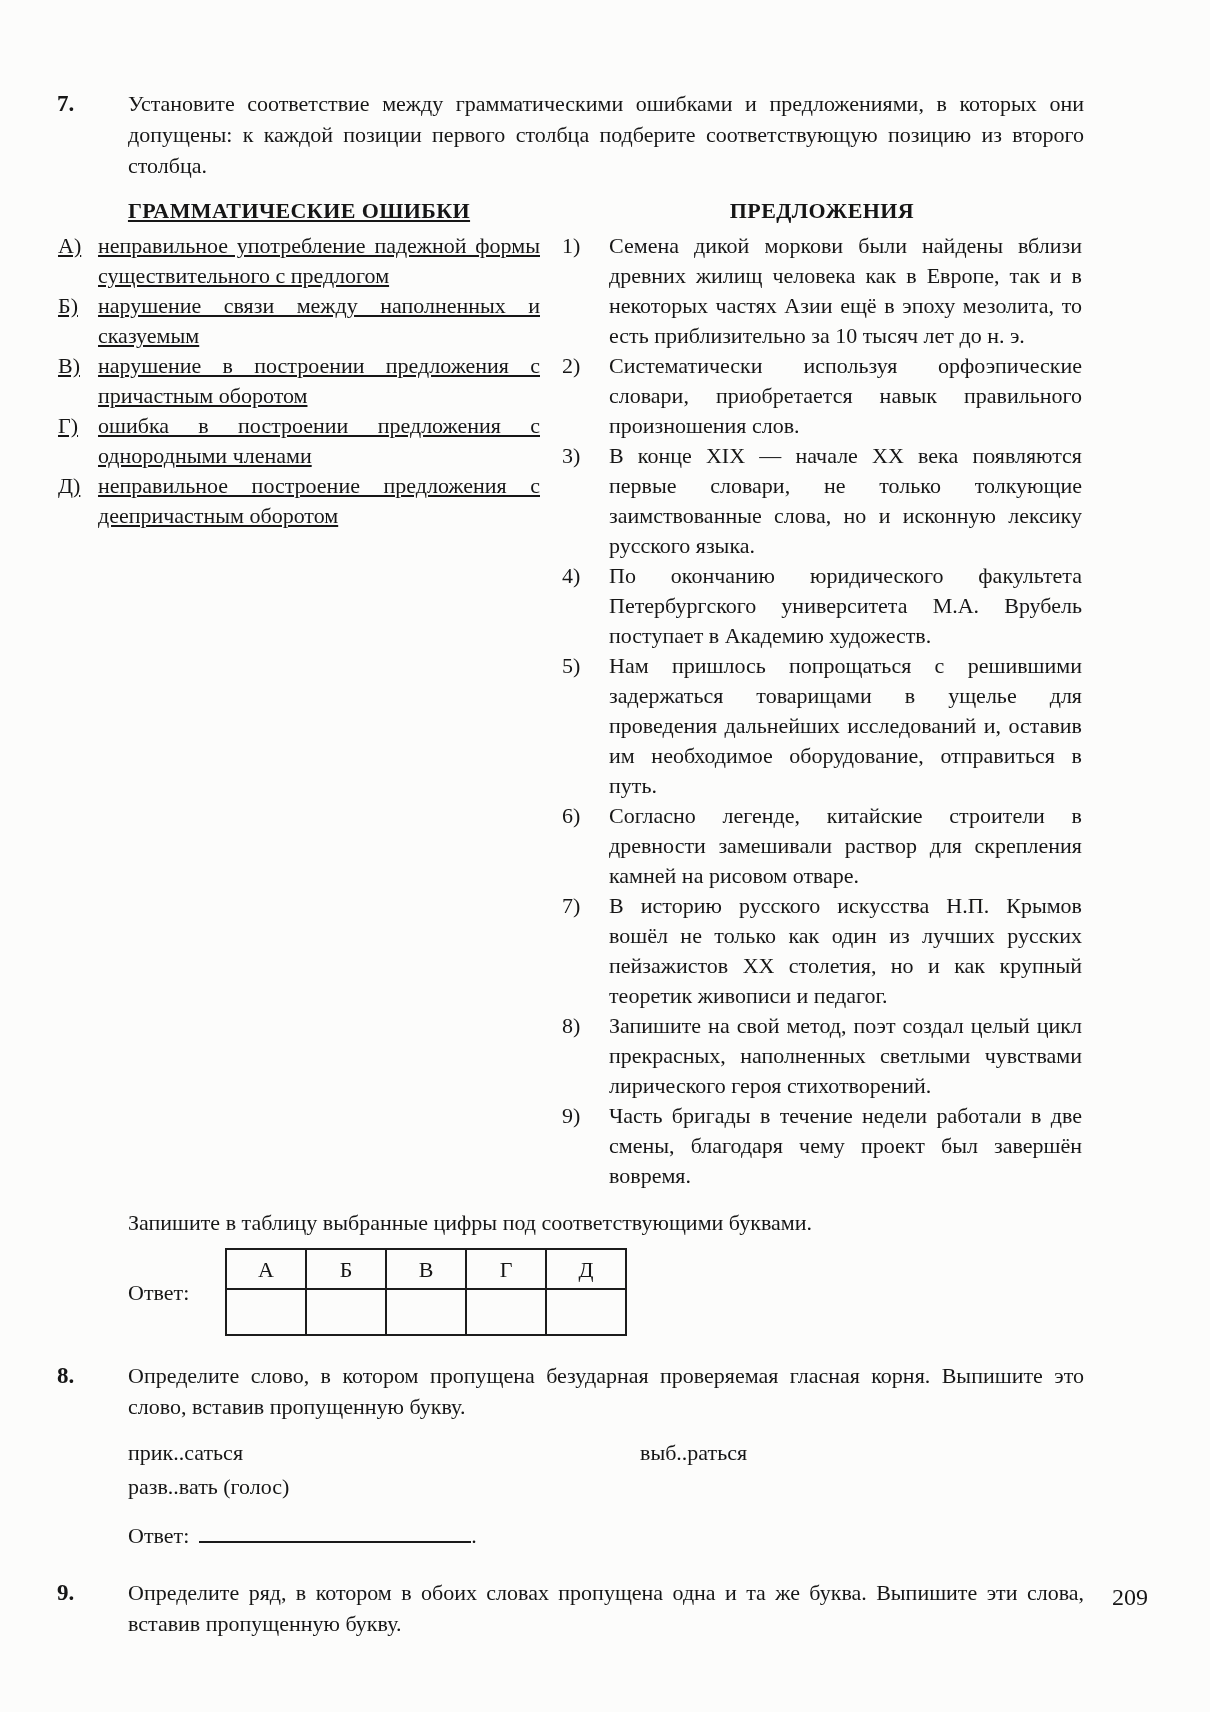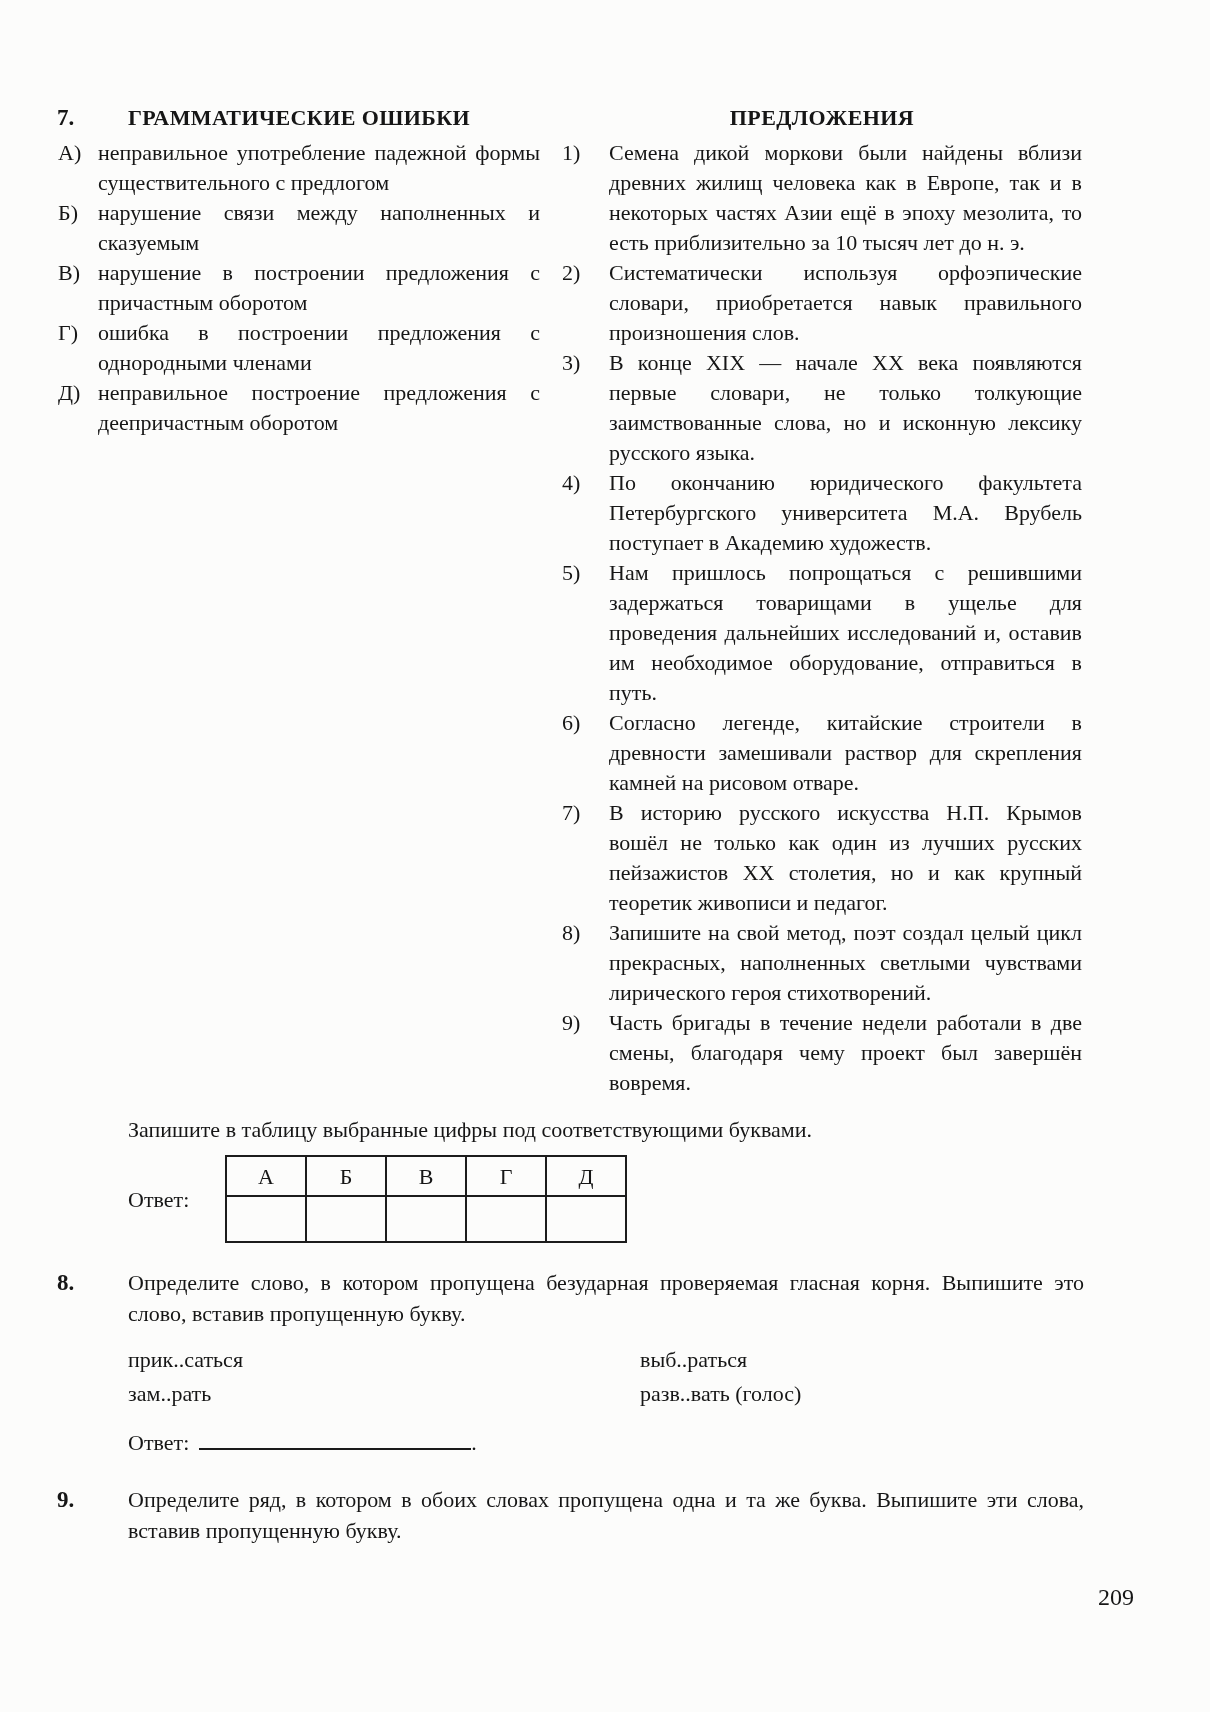--- a/index.html
+++ b/index.html
@@ -22,21 +22,21 @@
   }
   .justified { text-align:justify; }
   p { margin:0; }
 
   
   .match-section {
     display:flex;
     margin-left:-70px;
     margin-top:14px;
   }
-  .match-left  { width:482px; flex:none; }
+  .match-left  { width:482px; flex:none;text-decoration:underline; }
   .match-gap   { width:22px;  flex:none; }
   .match-right { width:520px; flex:none; }
   .col-header {
     text-align:center;
     font-weight:bold;
     letter-spacing:0.4px;
     margin-bottom:5px;
   }
   .match-item { display:flex; text-align:justify; line-height:30px; }
   .match-item .marker { flex:none; }
@@ -72,31 +72,32 @@
     width:272px; height:19px;
     border-bottom:2.5px solid #1a1a1a;
     margin-left:10px;
   }
 
   .task-8 { margin-top:24px; }
   .task-9 { margin-top:26px; }
 
   .page-number {
     position:absolute;
-    top:1582px; right:76px;
+    top:1582px; right:62px;
     font-size:24px;
   }
 </style>
 </head>
 <body>
 
 <div class="page">
 
   <div class="task task-7">
     <div class="task-number">7.</div>
+    <p class="justified">Установите соответствие между грамматическими ошибками и предложениями, в которых они допущены: к каждой позиции первого столбца подберите соответствующую позицию из второго столбца.</p>
 
     <div class="match-section">
       <div class="match-left">
         <div class="col-header">ГРАММАТИЧЕСКИЕ ОШИБКИ</div>
         <div class="match-item">
           <span class="marker">А)</span>
           <span class="text">неправильное употребление падежной формы существительного с предлогом</span>
         </div>
         <div class="match-item">
           <span class="marker">Б)</span>
@@ -181,21 +182,20 @@
         </table>
     </div>
   </div>
 
   <div class="task task-8">
     <div class="task-number">8.</div>
     <p class="justified">Определите слово, в котором пропущена безударная проверяемая гласная корня. Выпишите это слово, вставив пропущенную букву.</p>
     <div class="words">
       <span>прик..саться</span>
       <span>выб..раться</span>
-      <span>зам..рать</span>
       <span>разв..вать (голос)</span>
       <span></span>
     </div>
     <div class="answer-line">
       <span>Ответ:</span><span class="uline"></span><span>.</span>
     </div>
   </div>
 
   <div class="task task-9">
     <div class="task-number">9.</div>

